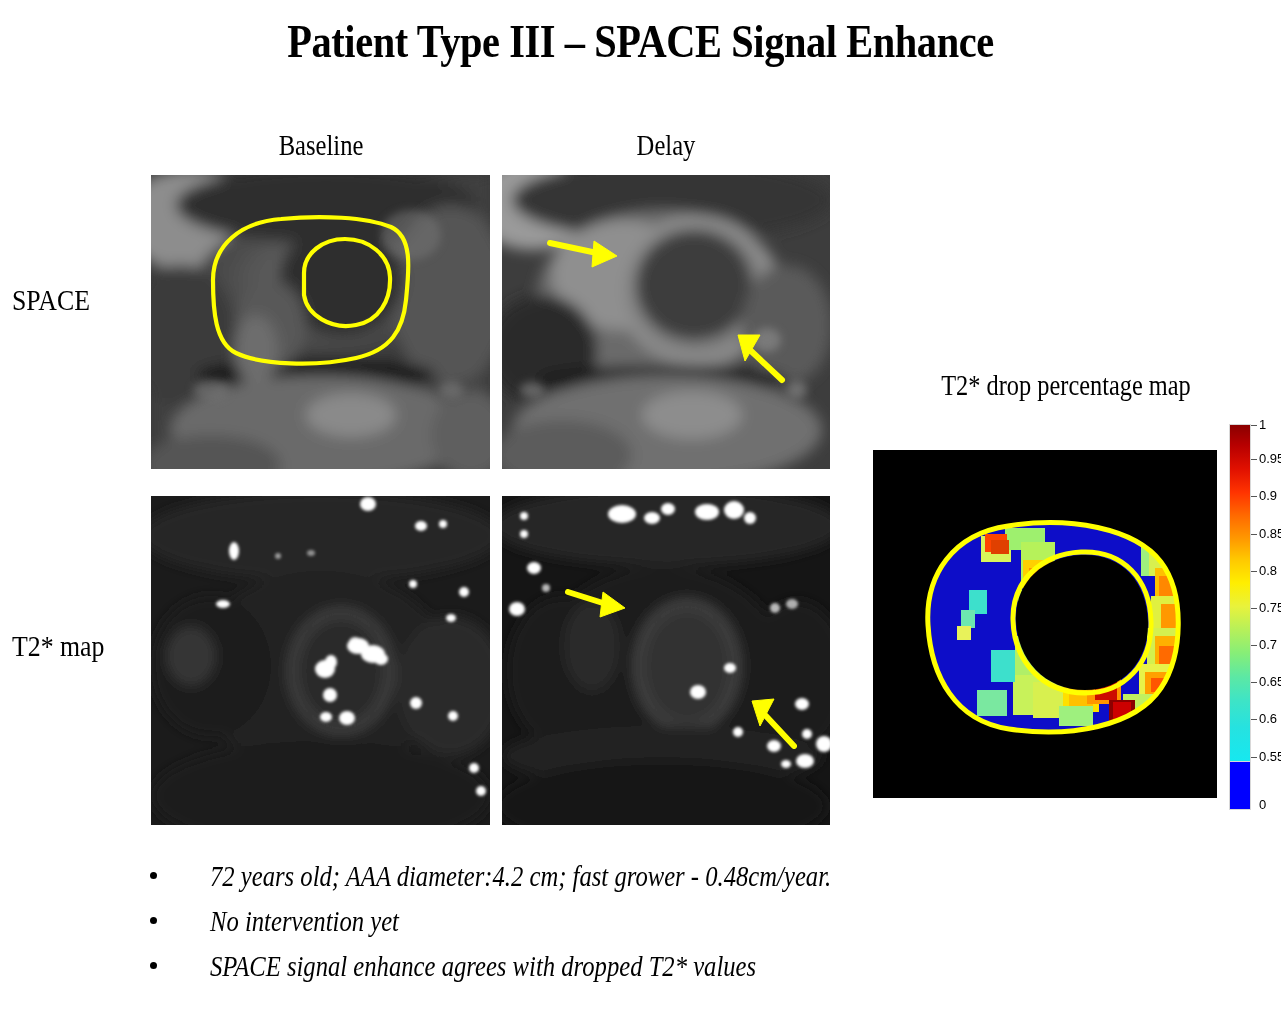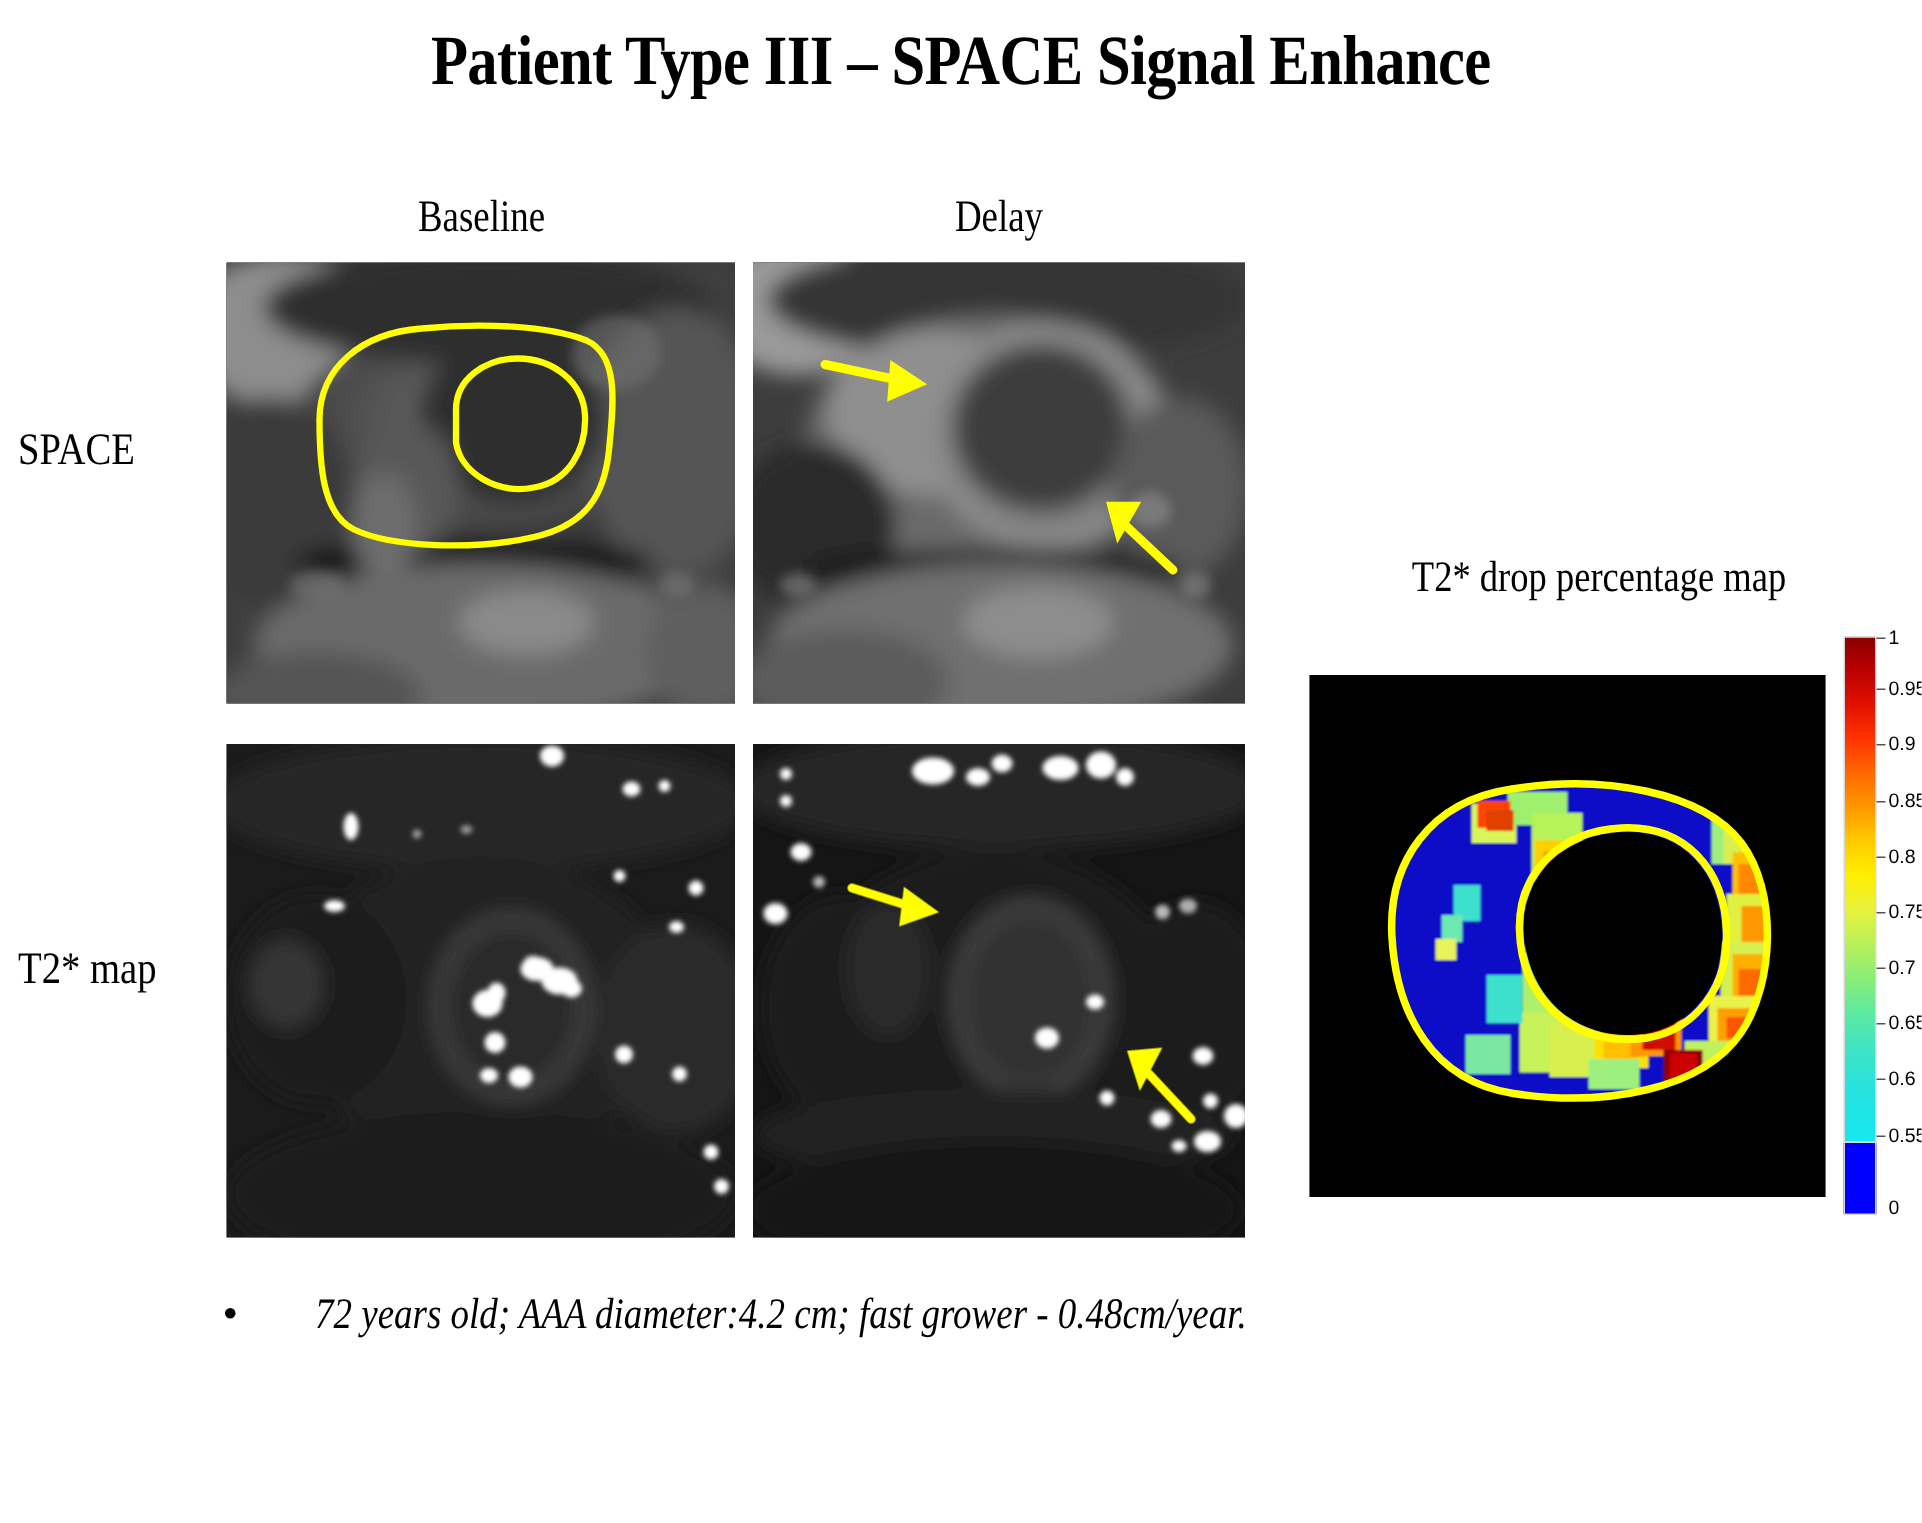--- a/index.html
+++ b/index.html
@@ -422,15 +422,23 @@
     <div class="cb-label" style="top:289px">0.6</div>
     <div class="cb-label" style="top:327px">0.55</div>
     <div class="cb-label" style="top:375px">0</div>
   </div>
 
   <div id="bullet-list">
     <div class="bullet-row">
       <span class="bullet-dot"></span>
       <span class="bullet-text">72 years old; AAA diameter:4.2 cm; fast grower - 0.48cm/year.</span>
     </div>
+    <div class="bullet-row">
+      <span class="bullet-dot"></span>
+      <span class="bullet-text">No intervention yet</span>
+    </div>
+    <div class="bullet-row">
+      <span class="bullet-dot"></span>
+      <span class="bullet-text">SPACE signal enhance agrees with dropped T2* values</span>
+    </div>
   </div>
 
 </div>
 
 </body></html>

